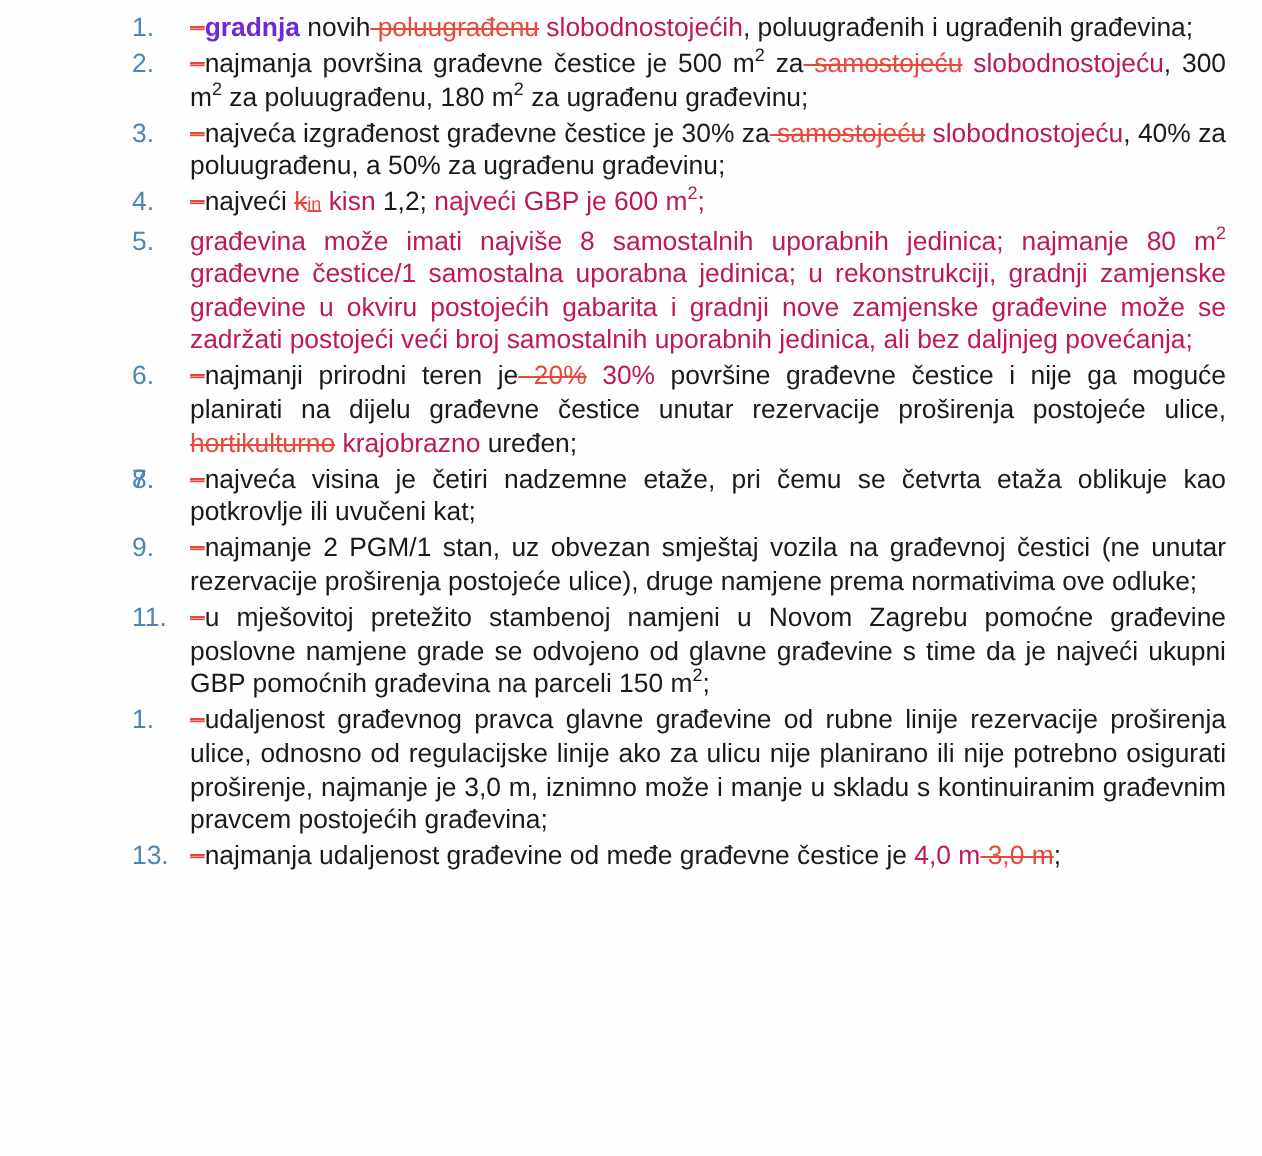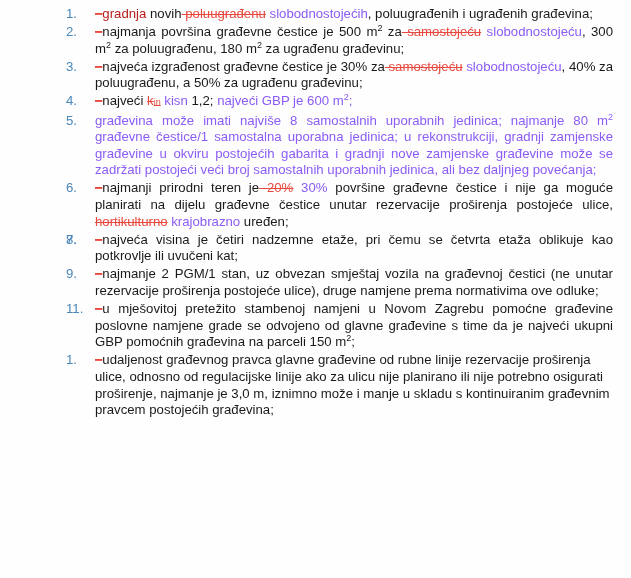--- a/index.html
+++ b/index.html
@@ -70,25 +70,25 @@
   .body-text {
     display: inline;
   }
   .del {
     color: #e8493f;
     text-decoration: line-through;
     text-decoration-color: #e8493f;
     text-decoration-thickness: 1px;
   }
   .ins {
-    color: #8b5cf6;
+    color: #be185d;
   }
   .b {
-    font-weight: normal;
-    color: #b91c1c;
+    font-weight: bold;
+    color: #6d28d9;
   }
   .dash {
     color: #e8493f;
     text-decoration: line-through;
     text-decoration-color: #e8493f;
   }
   sup {
     font-size: 9px;
     vertical-align: super;
     line-height: 0;
@@ -141,15 +141,18 @@
 
 
     <li class="item">
       <span class="num">11.</span><span class="dash">–</span><span class="body-text">u mješovitoj pretežito stambenoj namjeni u Novom Zagrebu pomoćne građevine poslovne namjene grade se odvojeno od glavne građevine s time da je najveći ukupni GBP pomoćnih građevina na parceli 150 m<sup>2</sup>;</span>
     </li>
 
     <li class="item">
       <span class="num">1.</span><span class="dash">–</span><span class="body-text">udaljenost građevnog pravca glavne građevine od rubne linije rezervacije proširenja ulice, odnosno od regulacijske linije ako za ulicu nije planirano ili nije potrebno osigurati proširenje, najmanje je 3,0 m, iznimno može i manje u skladu s kontinuiranim građevnim pravcem postojećih građevina;</span>
     </li>
 
+    <li class="item">
+      <span class="num">13.</span><span class="dash">–</span><span class="body-text">najmanja udaljenost građevine od međe građevne čestice je <span class="ins">4,0 m</span><span class="del"> 3,0 m</span>;</span>
+    </li>
 
   </ol>
 </div>
 
 </body></html>

